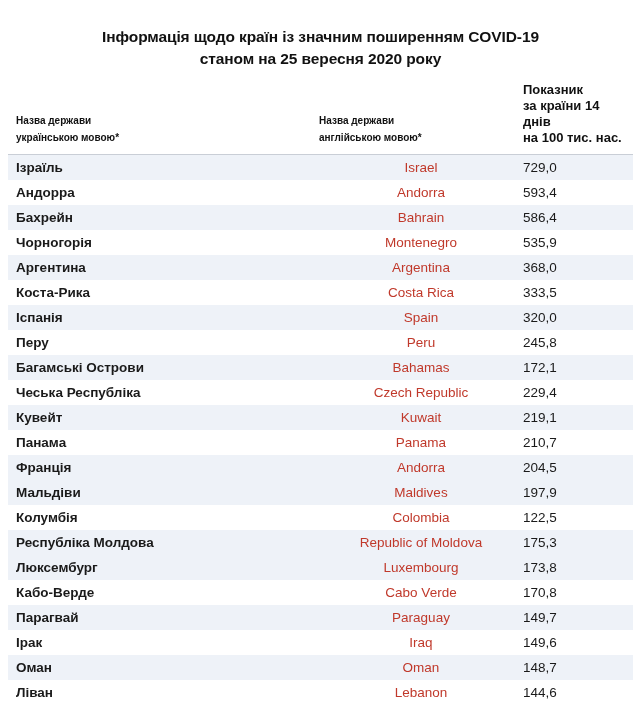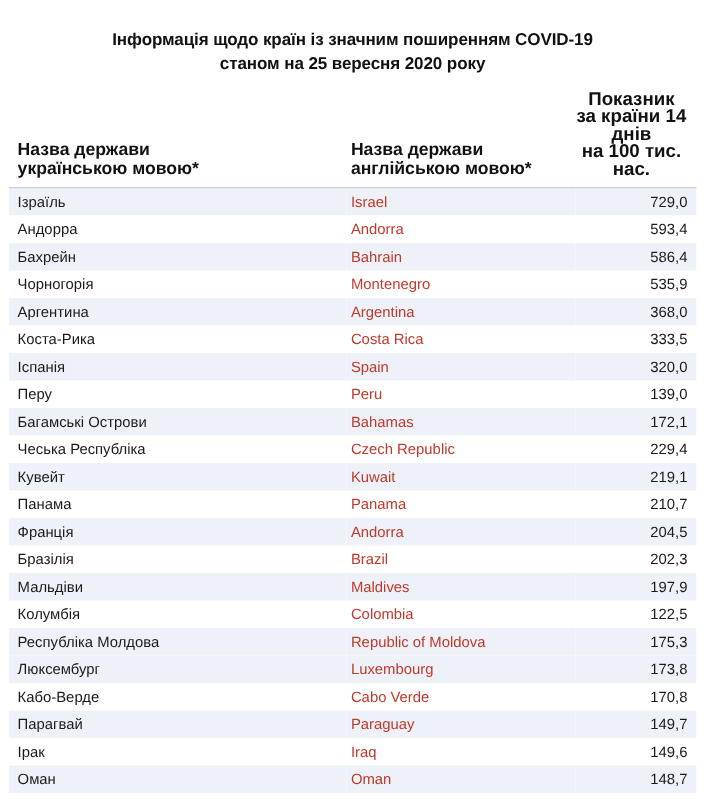--- a/index.html
+++ b/index.html
@@ -40,60 +40,61 @@
     border-collapse: collapse;
     table-layout: fixed;
   }
   col.c1 { width: 307px; }
   col.c2 { width: 208px; }
   col.c3 { width: 110px; }
 
   thead th {
     vertical-align: bottom;
     font-weight: bold;
-    font-size: 16px;
+    font-size: 10px;
     line-height: 17px;
     padding: 6px 0 8px 0;
     color: #111111;
   }
   thead th.h1 {
     text-align: left;
     padding-left: 8px;
   }
   thead th.h2 {
     text-align: left;
     padding-left: 4px;
   }
   thead th.h3 {
-    text-align: center;
+    text-align: left;
     padding-right: 8px;
-    font-size: 17px;
+    font-size: 13px;
     line-height: 16px;
   }
   thead tr {
     border-bottom: 1px solid #c9ced6;
   }
   tbody td {
     font-size: 13.5px;
     line-height: 17px;
     padding: 4px 0 4px 0;
     height: 17px;
   }
   tbody td.n1 {
     text-align: left;
     padding-left: 8px;
     color: #1a1a1a;
+    font-weight: bold;
   }
   tbody td.n2 {
-    text-align: left;
+    text-align: center;
     padding-left: 4px;
     color: #c0392b;
   }
   tbody td.v {
-    text-align: right;
+    text-align: left;
     padding-right: 8px;
     color: #1a1a1a;
   }
   tbody tr.alt td {
     background: #eef2f8;
   }
   tbody tr td {
     background: #ffffff;
   }
   tbody tr.alt td.n1,
@@ -167,21 +168,21 @@
           <td class="v">333,5</td>
         </tr>
         <tr class="alt">
           <td class="n1">Іспанія</td>
           <td class="n2">Spain</td>
           <td class="v">320,0</td>
         </tr>
         <tr>
           <td class="n1">Перу</td>
           <td class="n2">Peru</td>
-          <td class="v">139,0</td>
+          <td class="v">245,8</td>
         </tr>
         <tr class="alt">
           <td class="n1">Багамські Острови</td>
           <td class="n2">Bahamas</td>
           <td class="v">172,1</td>
         </tr>
         <tr>
           <td class="n1">Чеська Республіка</td>
           <td class="n2">Czech Republic</td>
           <td class="v">229,4</td>
@@ -194,25 +195,20 @@
         <tr>
           <td class="n1">Панама</td>
           <td class="n2">Panama</td>
           <td class="v">210,7</td>
         </tr>
         <tr class="alt">
           <td class="n1">Франція</td>
           <td class="n2">Andorra</td>
           <td class="v">204,5</td>
         </tr>
-        <tr>
-          <td class="n1">Бразілія</td>
-          <td class="n2">Brazil</td>
-          <td class="v">202,3</td>
-        </tr>
         <tr class="alt">
           <td class="n1">Мальдіви</td>
           <td class="n2">Maldives</td>
           <td class="v">197,9</td>
         </tr>
         <tr>
           <td class="n1">Колумбія</td>
           <td class="n2">Colombia</td>
           <td class="v">122,5</td>
         </tr>

